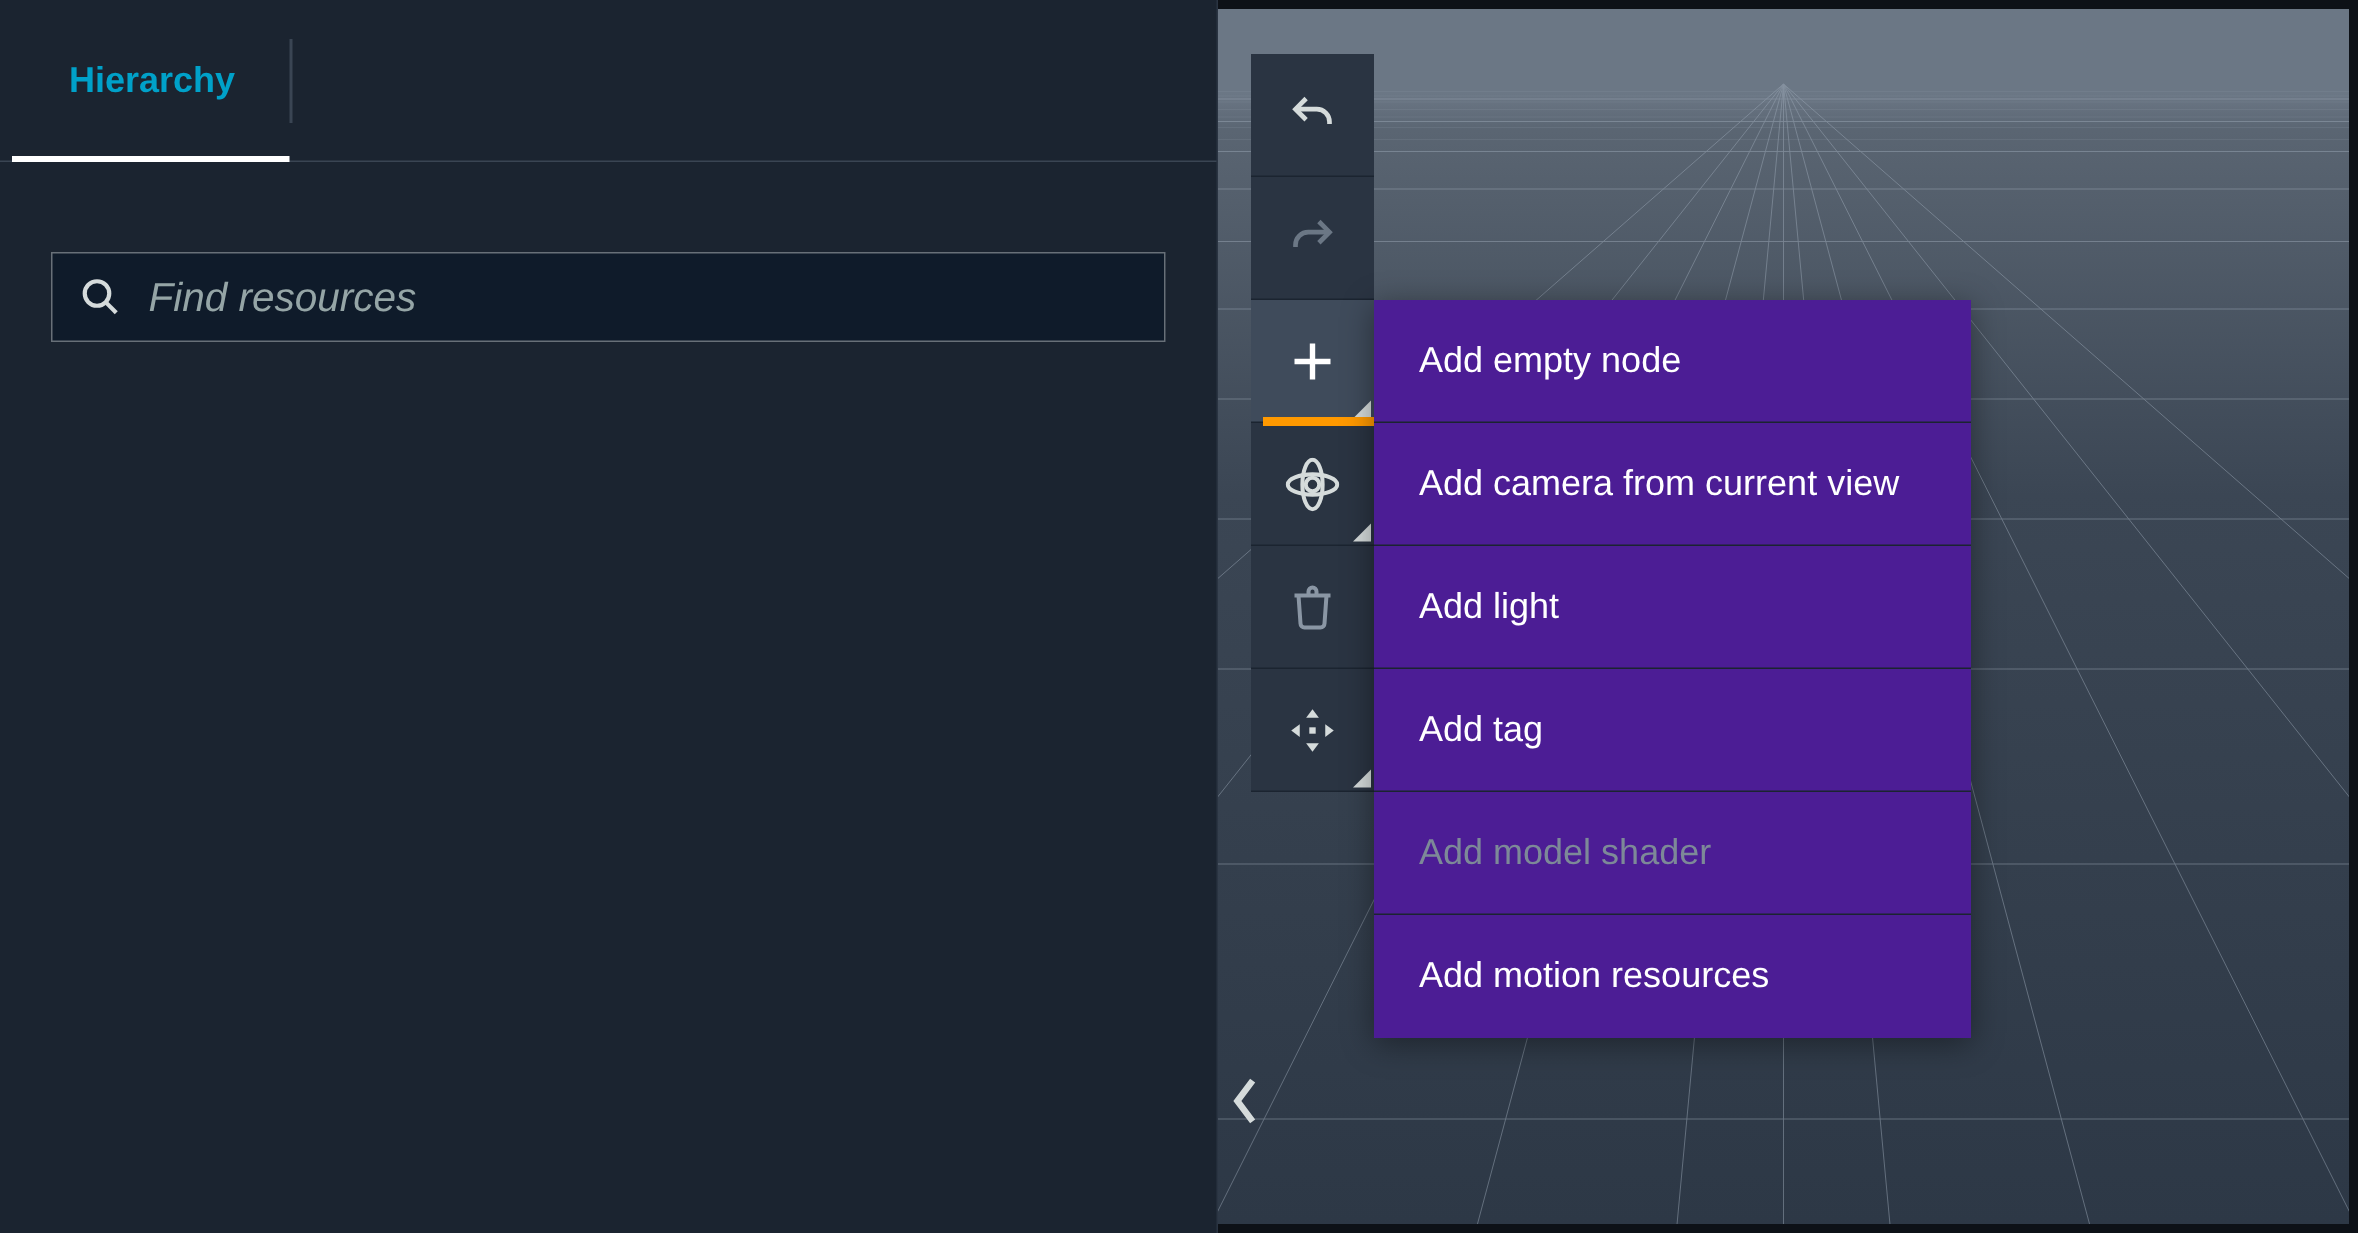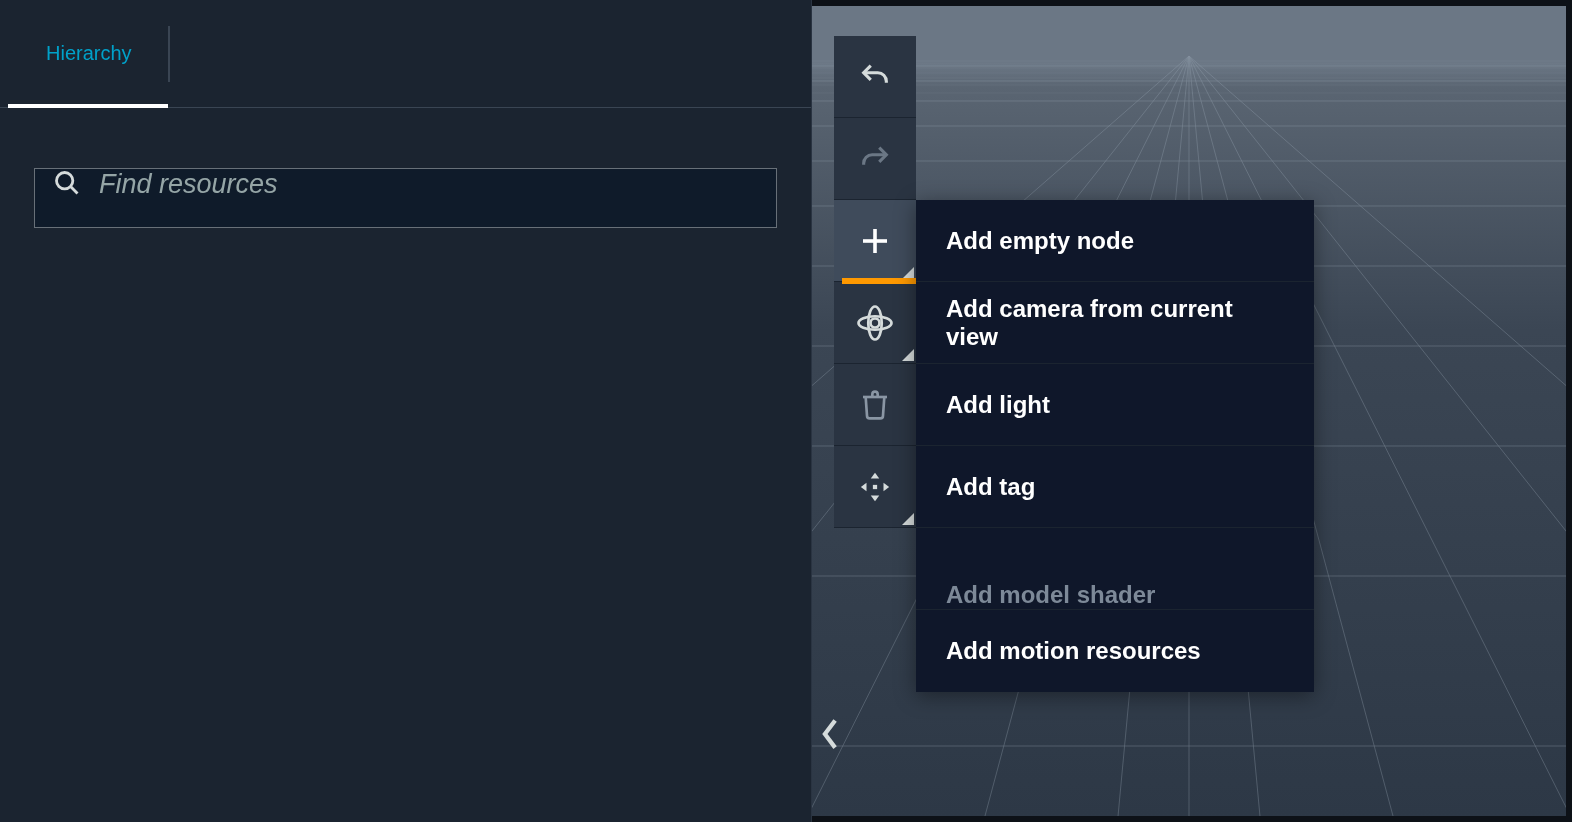--- a/index.html
+++ b/index.html
@@ -2,26 +2,26 @@
 <html><head>
 <meta charset="utf-8">
 <style>
   * { box-sizing: border-box; margin: 0; padding: 0; }
   html, body { width: 1572px; height: 822px; overflow: hidden; font-family: "Amazon Ember", "Helvetica Neue", Arial, sans-serif; background: #16191f; color: #d5dbdb; }
   .app { display: flex; width: 100%; height: 100%; }
 
   
   .left-panel { width: 812px; height: 100%; background: #1b2430; border-right: 1px solid #2a3442; display: flex; flex-direction: column; position: relative; }
   .tabs { display: flex; align-items: center; height: 108px; padding: 0 10px; border-bottom: 1px solid #3a4553; }
-  .tab { padding: 0 36px; font-size: 20px; font-weight: 400; color: #d5dbdb; position: relative; height: 100%; display: flex; align-items: center; cursor: pointer; }
+  .tab { padding: 0 36px; font-size: 24px; font-weight: 700; color: #d5dbdb; position: relative; height: 100%; display: flex; align-items: center; cursor: pointer; }
   .tab.active { color: #00a1c9; }
   .tab.active::after { content: ""; position: absolute; left: -2px; right: 0; bottom: -1px; height: 4px; background: #ffffff; }
   .tab-sep { width: 1px; height: 56px; background: #3a4553; }
   .search-wrap { padding: 60px 34px 0 34px; }
-  .search-box { display: flex; align-items: flex-start; height: 60px; width: 100%; border: 1px solid #687078; background: #0f1b2a; padding: 0 18px; }
+  .search-box { display: flex; align-items: center; height: 60px; width: 100%; border: 1px solid #687078; background: #0f1b2a; padding: 0 18px; }
   .search-box svg { flex: none; }
   .search-input { flex: 1; background: transparent; border: none; outline: none; color: #d5dbdb; font-size: 27px; font-style: italic; margin-left: 18px; }
   .search-input::placeholder { color: #95a5a6; font-style: italic; }
 
   
   .collapse-handle { position: absolute; left: 810px; top: 714px; width: 40px; height: 40px; display: flex; align-items: center; justify-content: center; color: #d5dbdb; cursor: pointer; z-index: 50; }
 
   
   .right-panel { flex: 1; height: 100%; position: relative; background: #2d3846; border: 6px solid #0d1117; border-left-width: 0; overflow: hidden; }
   .viewport-bg { position: absolute; inset: 0; background: linear-gradient(to bottom, #6b7785 0%, #6b7785 7%, #5a6572 10%, #3b4654 40%, #2d3846 100%); }
@@ -29,24 +29,24 @@
 
   
   .vp-toolbar { position: absolute; left: 22px; top: 30px; width: 82px; display: flex; flex-direction: column; z-index: 20; }
   .tool-btn { width: 82px; height: 82px; background: #2a3442; border-bottom: 1px solid #1b2430; display: flex; align-items: center; justify-content: center; position: relative; cursor: pointer; }
   .tool-btn.disabled { color: #6b7785; }
   .tool-btn.active { background: #3f4b5b; }
   .tool-btn .corner { position: absolute; right: 2px; bottom: 2px; width: 0; height: 0; border-left: 12px solid transparent; border-bottom: 12px solid #d5dbdb; }
   .tool-btn .underline { position: absolute; left: 8px; right: 0; bottom: -3px; height: 6px; background: #ff9900; z-index: 25; }
 
   
-  .dropdown { position: absolute; left: 104px; top: 194px; width: 398px; background: #0f172a; z-index: 30; box-shadow: 0 4px 20px rgba(0,0,0,0.4); font-weight: bold; }
+  .dropdown { position: absolute; left: 104px; top: 194px; width: 398px; background: #4c1d95; z-index: 30; box-shadow: 0 4px 20px rgba(0,0,0,0.4); }
   .dd-item { height: 82px; display: flex; align-items: center; padding: 0 30px; font-size: 24px; color: #ffffff; border-bottom: 1px solid #1b2430; cursor: pointer; position: relative; }
   .dd-item.hover { background: #3f4b5b; }
-  .dd-item.disabled { color: #7d8998; cursor: default; align-items: flex-end; }
+  .dd-item.disabled { color: #7d8998; cursor: default; }
   .dd-item:last-child { border-bottom: none; }
   .dd-item .dd-underline { position: absolute; left: 30px; bottom: -3px; height: 6px; background: #ff9900; z-index: 35; }
 
   svg { display: block; }
 </style>
 </head>
 <body>
 
 <div class="app">
 

